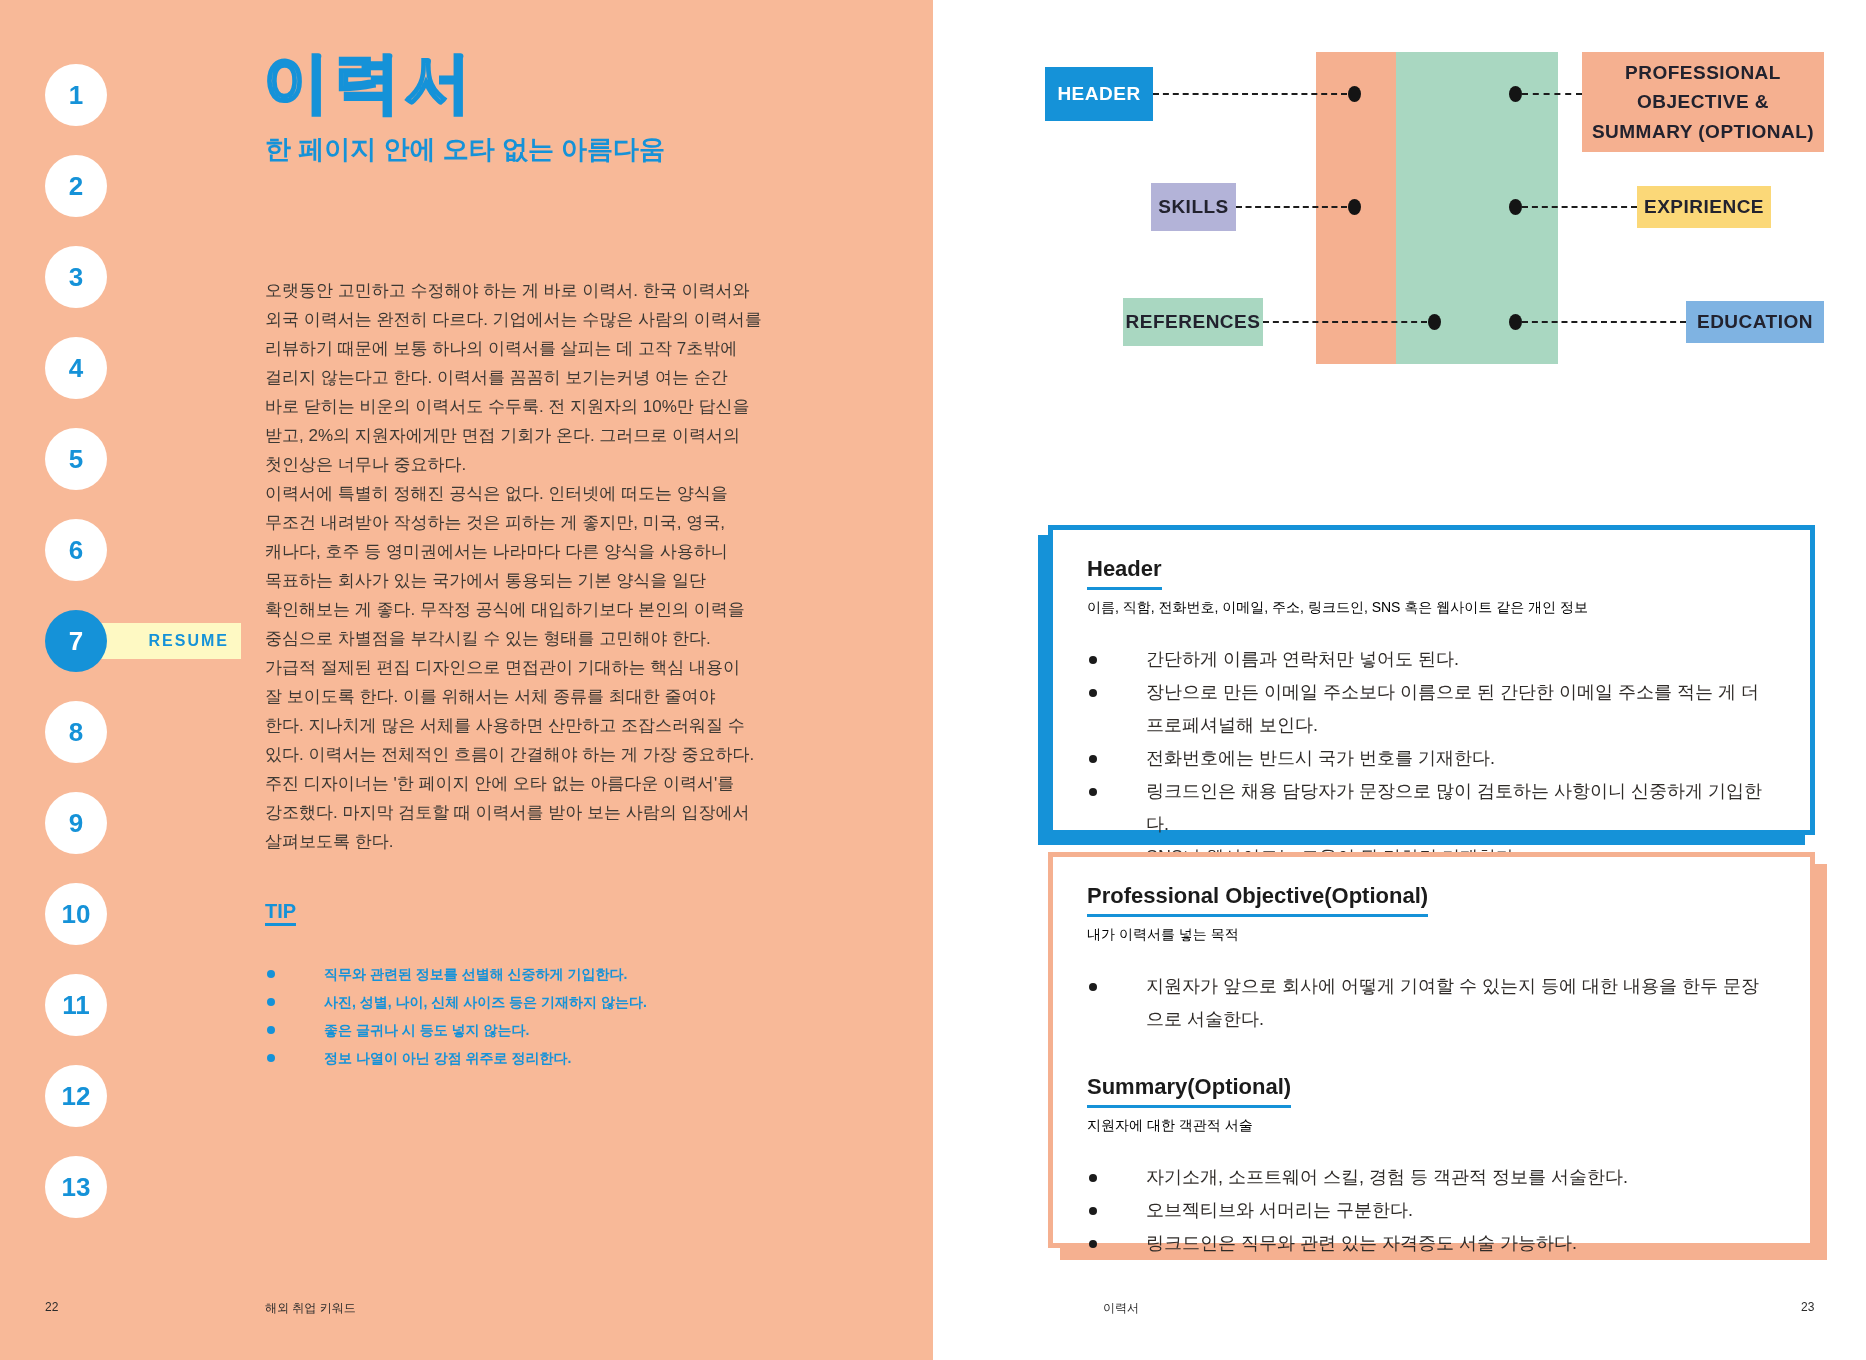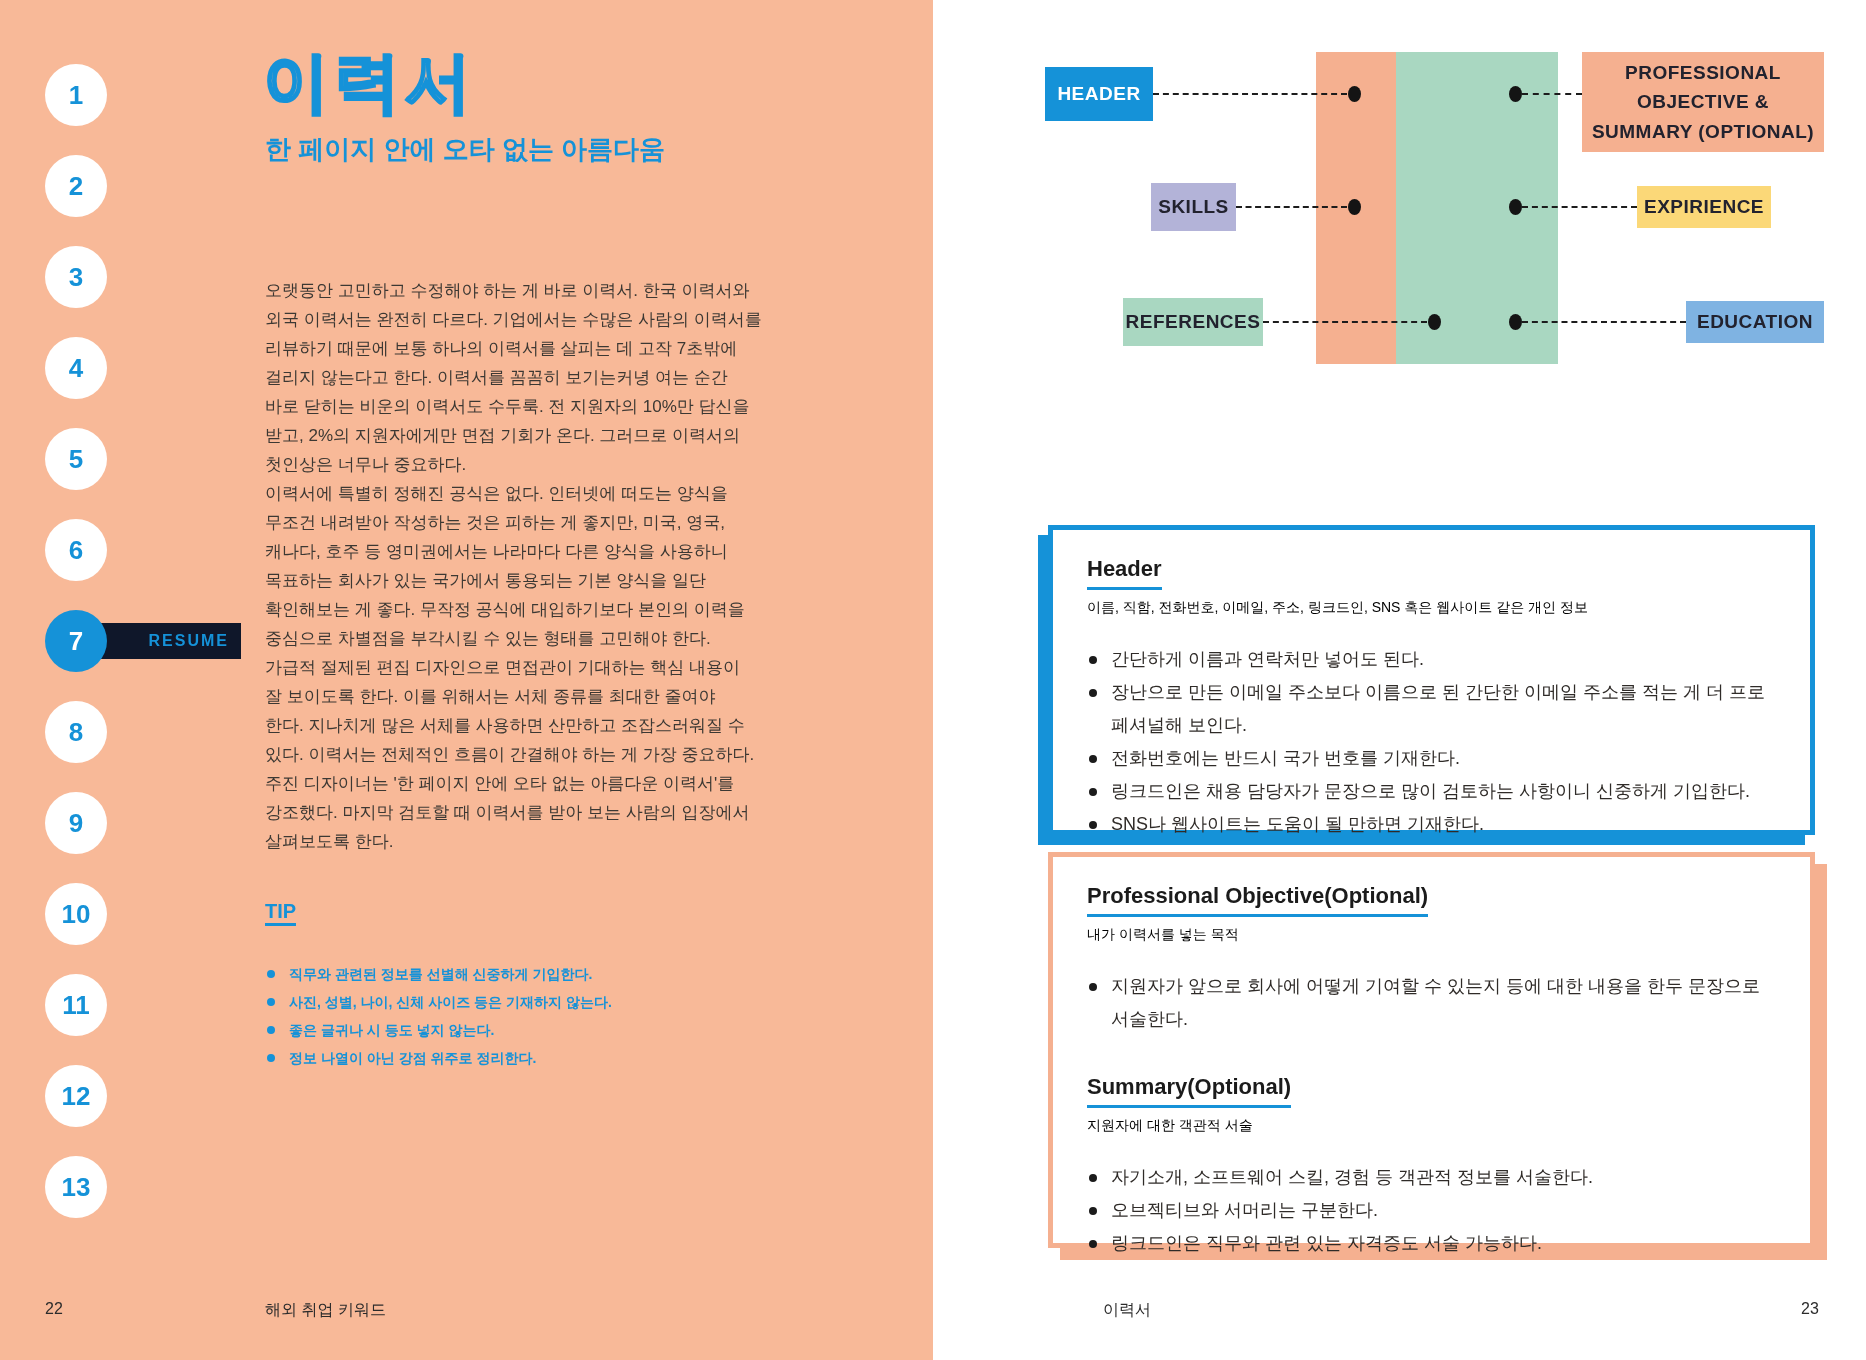--- a/index.html
+++ b/index.html
@@ -17,37 +17,37 @@
   html,body{width:1866px;height:1360px;}
   body{font-family:"Liberation Sans","DejaVu Sans",sans-serif;background:#fff;}
   .spread{position:relative;width:1866px;height:1360px;overflow:hidden;background:#fff;}
 
   
   .page-left{position:absolute;left:0;top:0;width:933px;height:1360px;background:var(--bg-salmon);}
   .chapter-circle{position:absolute;left:45px;width:62px;height:62px;border-radius:50%;
     background:#fff;color:var(--blue);display:flex;align-items:center;justify-content:center;
     font-size:26px;font-weight:bold;z-index:3;}
   .chapter-circle.active{background:var(--blue);color:#fff;}
-  .resume-tab{position:absolute;left:76px;top:623px;width:165px;height:36px;background:#0f172a;
+  .resume-tab{position:absolute;left:76px;top:623px;width:165px;height:36px;background:#fef9c3;
     display:flex;align-items:center;justify-content:flex-end;padding-right:12px;z-index:2;text-align:center;}
   .resume-tab span{color:var(--blue);font-weight:bold;font-size:16px;letter-spacing:2px;}
 
   .lp-title{position:absolute;left:263px;top:38px;font-size:66px;font-weight:bold;letter-spacing:5px;
     color:transparent;-webkit-text-stroke:2.6px var(--blue);}
   @supports not (-webkit-text-stroke:1px black){.lp-title{color:var(--blue);}}
   .lp-subtitle{position:absolute;left:265px;top:132px;font-size:26px;font-weight:bold;color:var(--blue);}
   .lp-body{position:absolute;left:265px;top:240px;width:620px;font-size:17px;line-height:29px;
     color:var(--ink);white-space:pre-line;margin-top:36px;}
   .tip-heading{position:absolute;left:265px;top:900px;font-size:20px;font-weight:bold;color:var(--blue);
     border-bottom:3px solid var(--blue);}
   .tip-list{position:absolute;left:265px;top:960px;width:620px;}
-  .bullet{display:flex;align-items:flex-start;}
+  .bullet{display:flex;align-items:flex-start;gap:35px;}
   .tip-list .bullet{color:var(--blue);font-weight:bold;font-size:14px;line-height:28px;}
   .dot{flex:none;width:8px;height:8px;border-radius:50%;background:currentColor;margin:10px 14px 0 2px;}
-  .footer-text{position:absolute;top:1300px;font-size:16px;color:#2b2b2b;}
+  .footer-text{position:absolute;top:1300px;font-size:12px;color:#2b2b2b;}
 
   
   .page-right{position:absolute;left:933px;top:0;width:933px;height:1360px;background:#fff;}
   .col{position:absolute;top:52px;height:312px;}
   .col-salmon{left:383px;width:80px;background:var(--salmon);}
   .col-green{left:463px;width:162px;background:var(--mint);}
   .dlabel{position:absolute;display:flex;align-items:center;justify-content:center;text-align:center;
     font-weight:bold;font-size:19px;color:var(--ink-dark);letter-spacing:.5px;}
   .dl-header{left:112px;top:67px;width:108px;height:54px;background:var(--blue);color:#fff;}
   .dl-skills{left:218px;top:183px;width:85px;height:48px;background:var(--lavender);}

